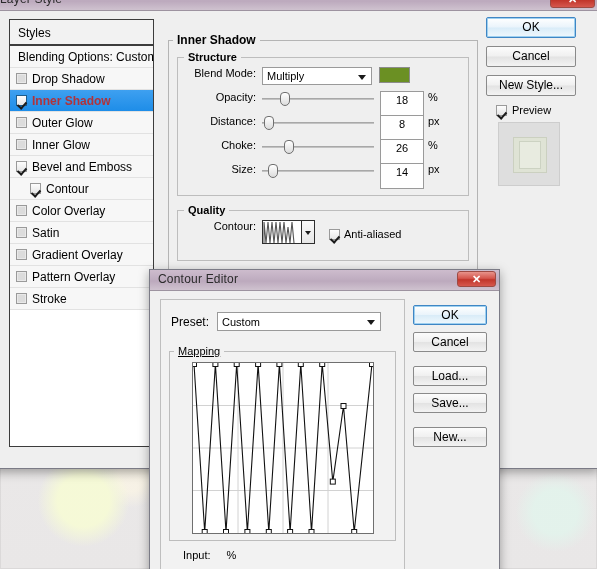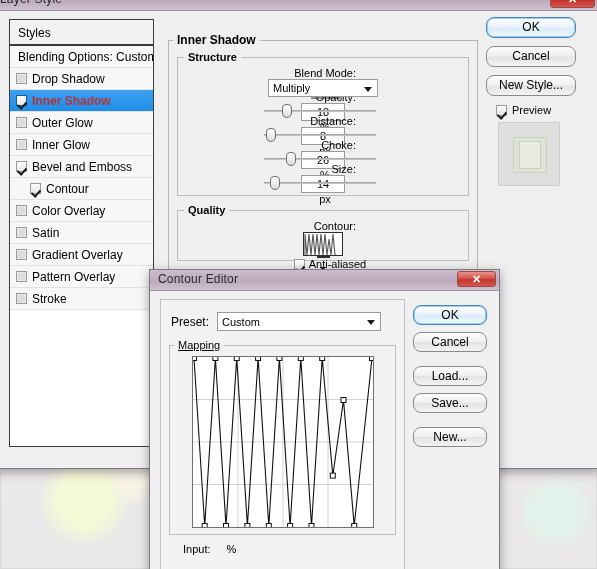--- a/index.html
+++ b/index.html
@@ -117,21 +117,21 @@
   .cb.greyed::before{
     content:""; position:absolute; left:1px; top:1px; right:1px; bottom:1px;
     background:#dcdcdc;
   }
 
   
   .right-col { position:absolute; left: 494px; top: 6px; width: 98px; }
   .btn {
     display:block; width:90px; height:21px;
     margin-bottom: 8px;
-    border:1px solid #8a8a8a; border-radius:8px;
+    border:1px solid #8a8a8a; border-radius:2px;
     background: linear-gradient(180deg,#fcfcfc 0%, #f0f0f0 48%, #e3e3e3 52%, #f3f3f3 100%);
     font-size:12px; text-align:center; line-height:19px;
     cursor:pointer;
     font-family:"Liberation Sans", sans-serif;
   }
   .btn.primary {
     border:1px solid #3f86c4;
     box-shadow: 0 0 0 1px #9ed0f0 inset;
     background: linear-gradient(180deg,#ffffff 0%, #eaf4fb 48%, #d9ecf8 52%, #f0f8fd 100%);
   }
@@ -156,21 +156,21 @@
   fieldset.group {
     border:1px solid #b4b4b4; margin:0; padding:0;
     background: transparent;
   }
   fieldset.group > legend {
     font-size: 12px; font-weight: bold; padding: 0 4px; margin-left:4px;
   }
   .sub-group { border:1px solid #bdbdbd; margin:4px 8px 8px 8px; padding:4px 6px 8px 6px; }
   .sub-group > legend { font-size:11px; font-weight:bold; padding:0 4px; }
 
-  .frow { display:flex; align-items:center; height:22px; margin-bottom:2px;flex-direction:column; }
+  .frow { display:flex; height:22px; margin-bottom:2px; }
   .flabel { text-align:right; font-size:11px; padding-right:6px; }
   .w78 { width:78px; }
   .select {
     width: 110px; height:18px; border:1px solid #9a9a9a; background:#fff;
     position:relative; font-size:11px; line-height:17px; padding-left:4px;
     cursor:pointer;
   }
   .select .arrow {
     position:absolute; right:5px; top:7px;
     width:0;height:0;border-left:4px solid transparent;border-right:4px solid transparent;
@@ -227,21 +227,21 @@
     left: 149px; top: 269px; width: 351px; height: 310px;
     background:#f0f0f0;
   }
   #ceBody { position:absolute; left:0; top:21px; right:0; bottom:0; }
   .ce-panel {
     position:absolute; left:10px; top:8px; width:245px; bottom:4px;
     border:1px solid #bfbfbf; background:#f2f2f2;
   }
   .ce-preset-row { display:flex; align-items:center; margin:12px 0 6px 10px; }
   .ce-preset-row .select { width:164px; height:19px; line-height:18px; }
-  .ce-mapping { border:1px solid #bdbdbd; margin:8px 8px 0 8px; padding:2px 4px 6px 4px;text-decoration:underline; }
+  .ce-mapping { border:1px solid #bdbdbd; margin:14px 8px 0 8px; padding:2px 4px 6px 4px;text-decoration:underline; }
   .ce-mapping > legend { font-size:11px; padding:0 4px; }
   .graph {
     width: 182px; height: 172px; margin: 3px auto 0 auto;
     border:1px solid #6f6f6f; background:#ffffff; position:relative;
   }
   .graph svg { display:block; }
   .input-row { display:flex; align-items:center; margin: 8px 0 0 22px; font-size:11px; gap:16px; }
   .ce-right { position:absolute; left:263px; top:14px; width:80px; }
   .btn.sm { width:74px; height:20px; line-height:18px; font-size:12px; margin-bottom:7px; }
   .btn.gap { margin-top:14px; }

